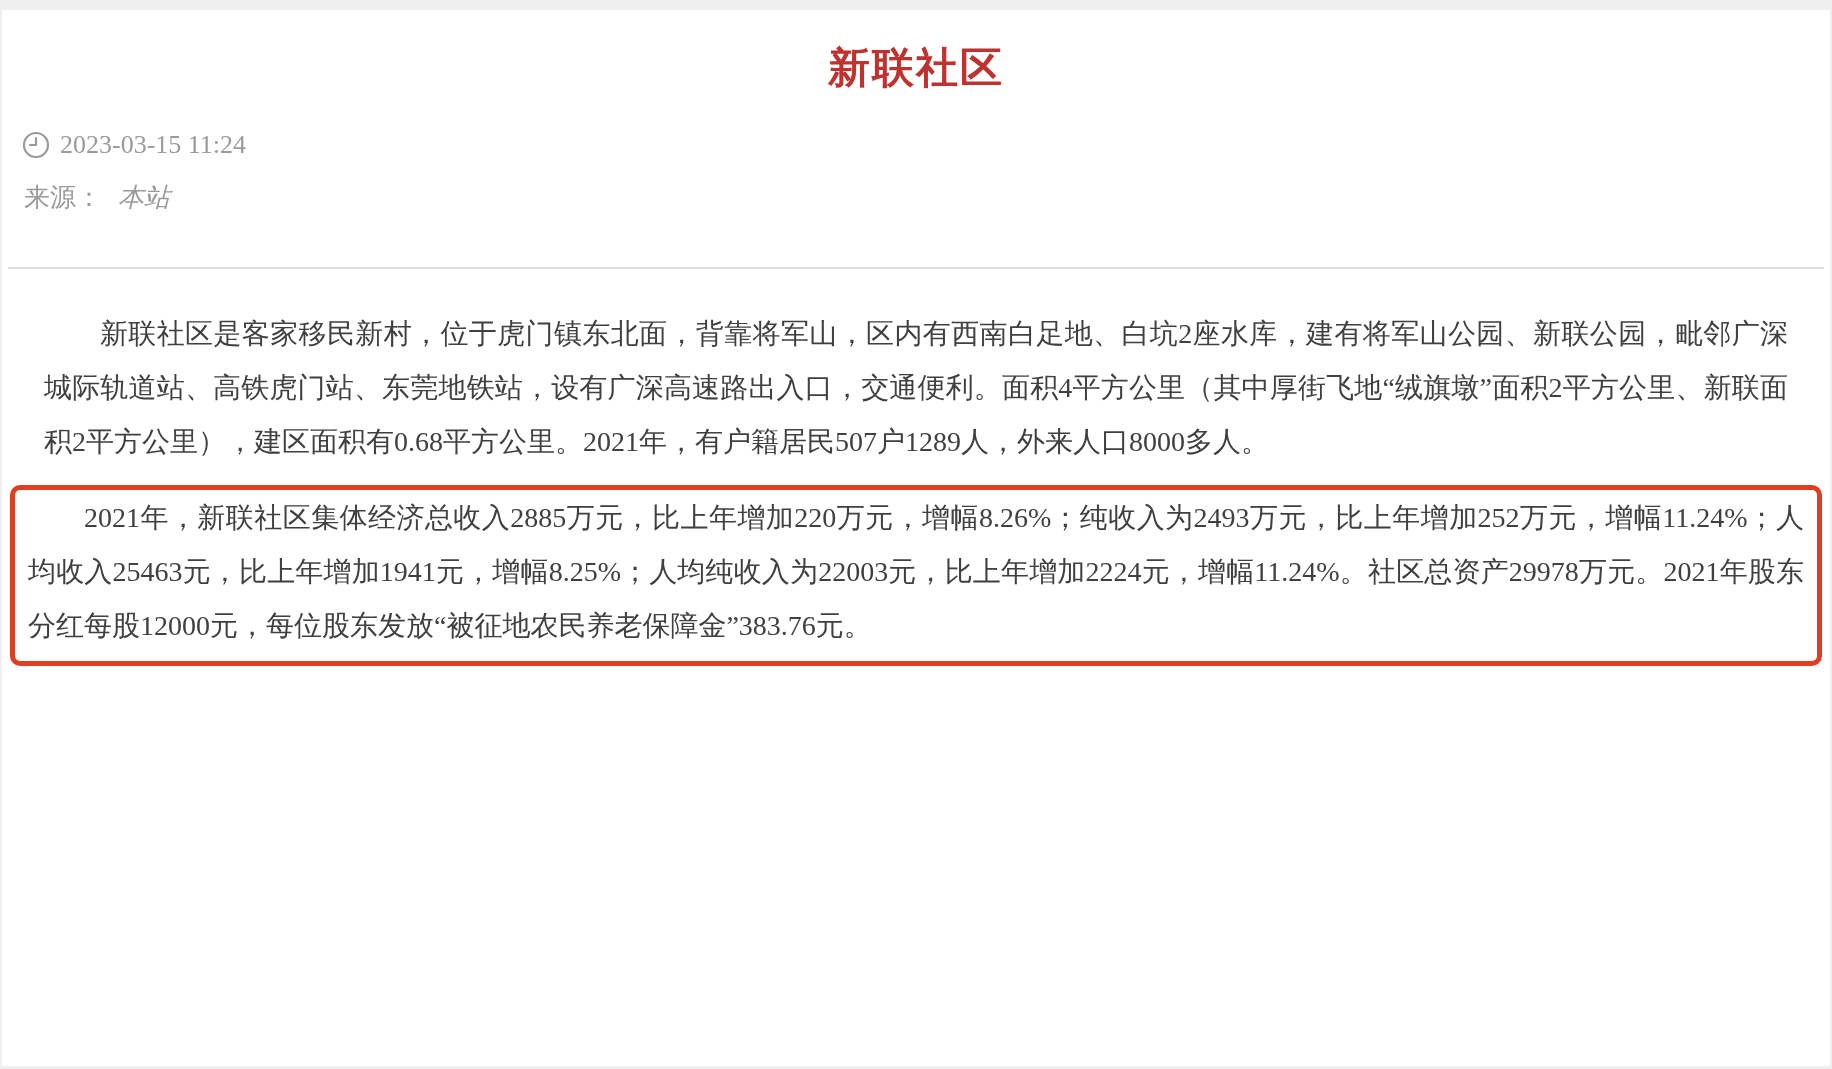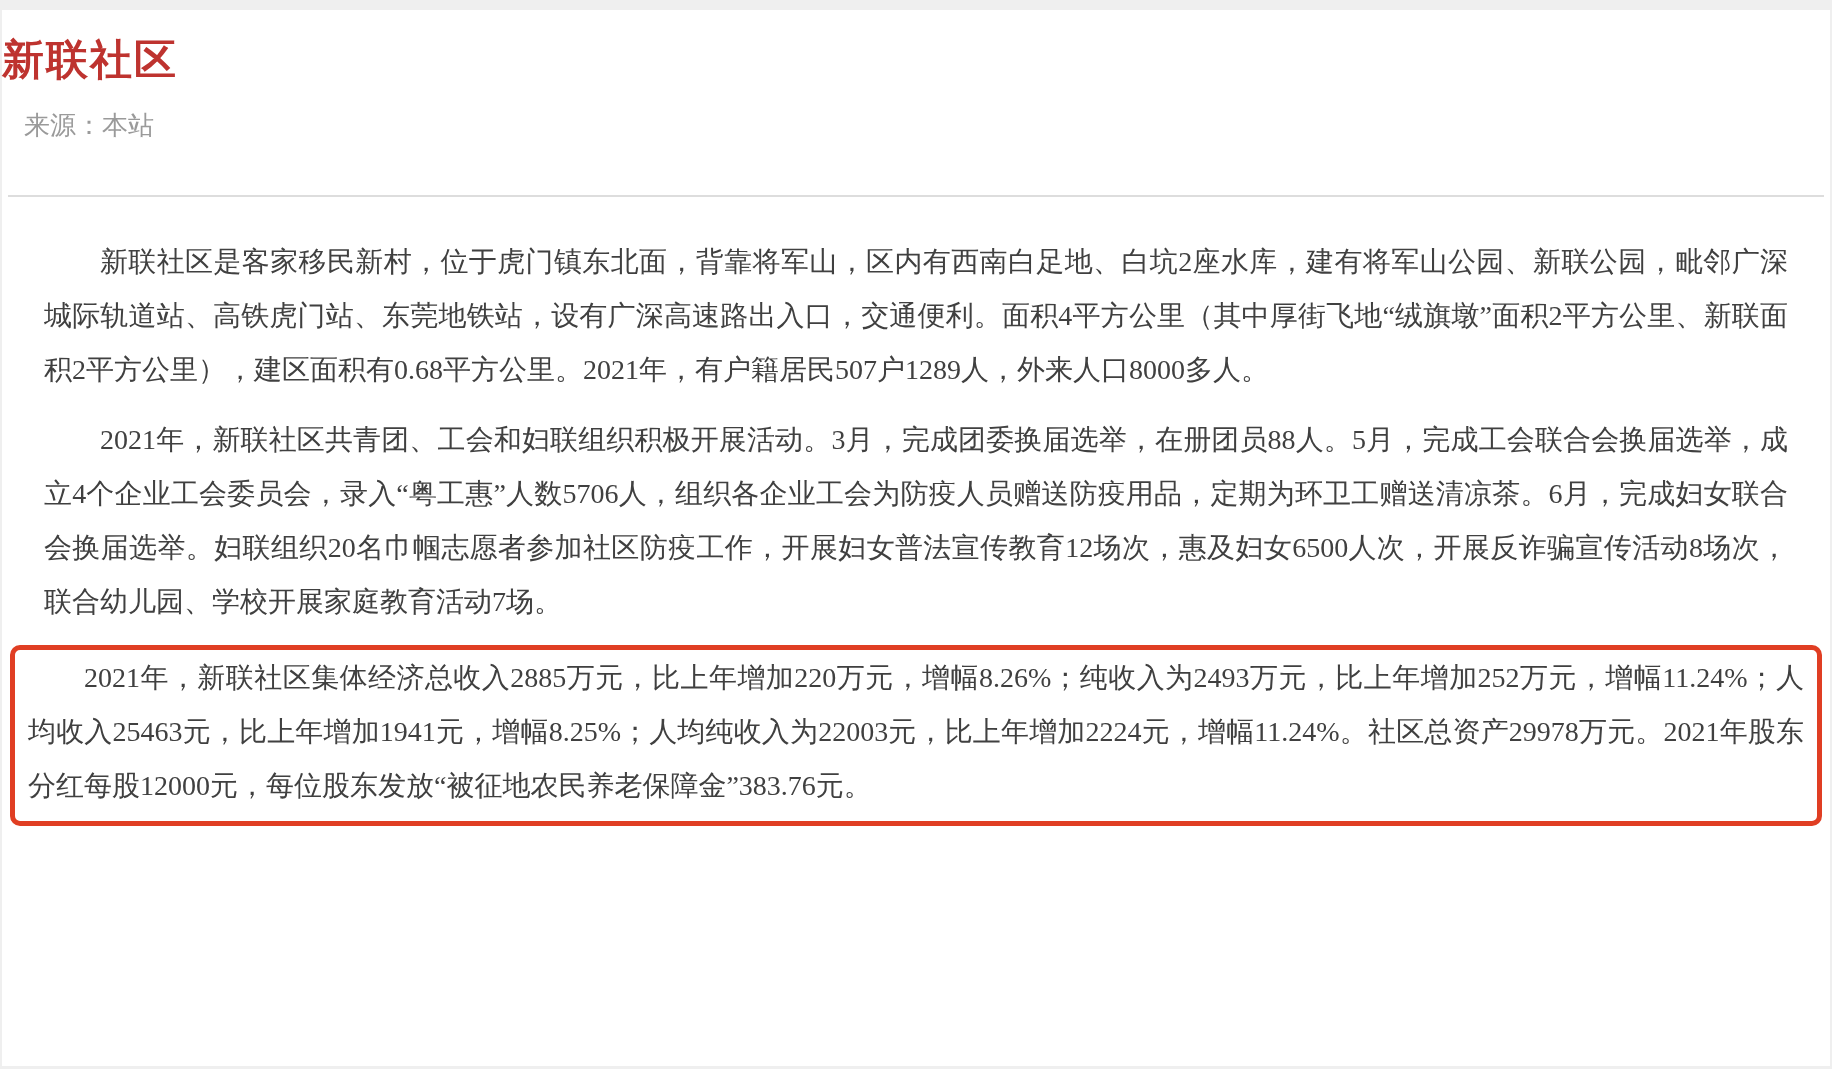--- a/index.html
+++ b/index.html
@@ -16,22 +16,23 @@
   }
   .content {
     position: absolute;
     top: 10px;
     left: 2px;
     right: 2px;
     bottom: 3px;
     background: #ffffff;
   }
   .title {
-    margin: 0;
+    margin: 8px;
     padding-top: 22px;
+    text-align: center;
     font-size: 42px;
     font-weight: bold;
     color: #be332f;
     letter-spacing: 2px;
   }
   .meta-row {
     margin: 34px 0 0 20px;
     display: flex;
     align-items: center;
     gap: 10px;
@@ -42,20 +43,22 @@
     display: inline-flex;
     width: 28px;
     height: 28px;
   }
   .source-row {
     margin: 20px 0 0 22px;
     color: #9a9a9a;
     font-size: 26px;
   }
   .source-row .src-value {
+    margin-left: 16px;
+    font-style: italic;
   }
   .divider {
     border: none;
     border-top: 2px solid #dddddd;
     margin: 52px 6px 0 6px;
   }
   .article {
     margin: 38px 26px 0 26px;
     font-size: 28px;
     line-height: 54px;
@@ -73,26 +76,34 @@
     padding: 1px 13px 8px 13px;
   }
 </style>
 </head>
 <body>
 
 <div class="content">
 
   <h1 class="title">新联社区</h1>
 
+  <div class="meta-row">
+    <span class="clock">
+      <svg width="28" height="28" viewBox="0 0 28 28">
+        <circle cx="14" cy="14" r="12" fill="none" stroke="#9a9a9a" stroke-width="2.2"></circle>
+        <polyline points="14,7 14,14 8,14" fill="none" stroke="#9a9a9a" stroke-width="2.2" stroke-linecap="round" stroke-linejoin="round"></polyline>
+      </svg>
+    </span>
+    <span>2023-03-15 11:24</span>
+  </div>
 
   <div class="source-row">
     <span>来源：</span><span class="src-value">本站</span>
   </div>
 
   <hr class="divider">
 
   <div class="article">
     <p>新联社区是客家移民新村，位于虎门镇东北面，背靠将军山，区内有西南白足地、白坑2座水库，建有将军山公园、新联公园，毗邻广深城际轨道站、高铁虎门站、东莞地铁站，设有广深高速路出入口，交通便利。面积4平方公里（其中厚街飞地“绒旗墩”面积2平方公里、新联面积2平方公里），建区面积有0.68平方公里。2021年，有户籍居民507户1289人，外来人口8000多人。</p>
-    <p>2021年，新联社区共青团、工会和妇联组织积极开展活动。3月，完成团委换届选举，在册团员88人。5月，完成工会联合会换届选举，成立4个企业工会委员会，录入“粤工惠”人数5706人，组织各企业工会为防疫人员赠送防疫用品，定期为环卫工赠送清凉茶。6月，完成妇女联合会换届选举。妇联组织20名巾帼志愿者参加社区防疫工作，开展妇女普法宣传教育12场次，惠及妇女6500人次，开展反诈骗宣传活动8场次，联合幼儿园、学校开展家庭教育活动7场。</p>
     <p class="highlight">2021年，新联社区集体经济总收入2885万元，比上年增加220万元，增幅8.26%；纯收入为2493万元，比上年增加252万元，增幅11.24%；人均收入25463元，比上年增加1941元，增幅8.25%；人均纯收入为22003元，比上年增加2224元，增幅11.24%。社区总资产29978万元。2021年股东分红每股12000元，每位股东发放“被征地农民养老保障金”383.76元。</p>
   </div>
 
 </div>
 
 </body></html>

